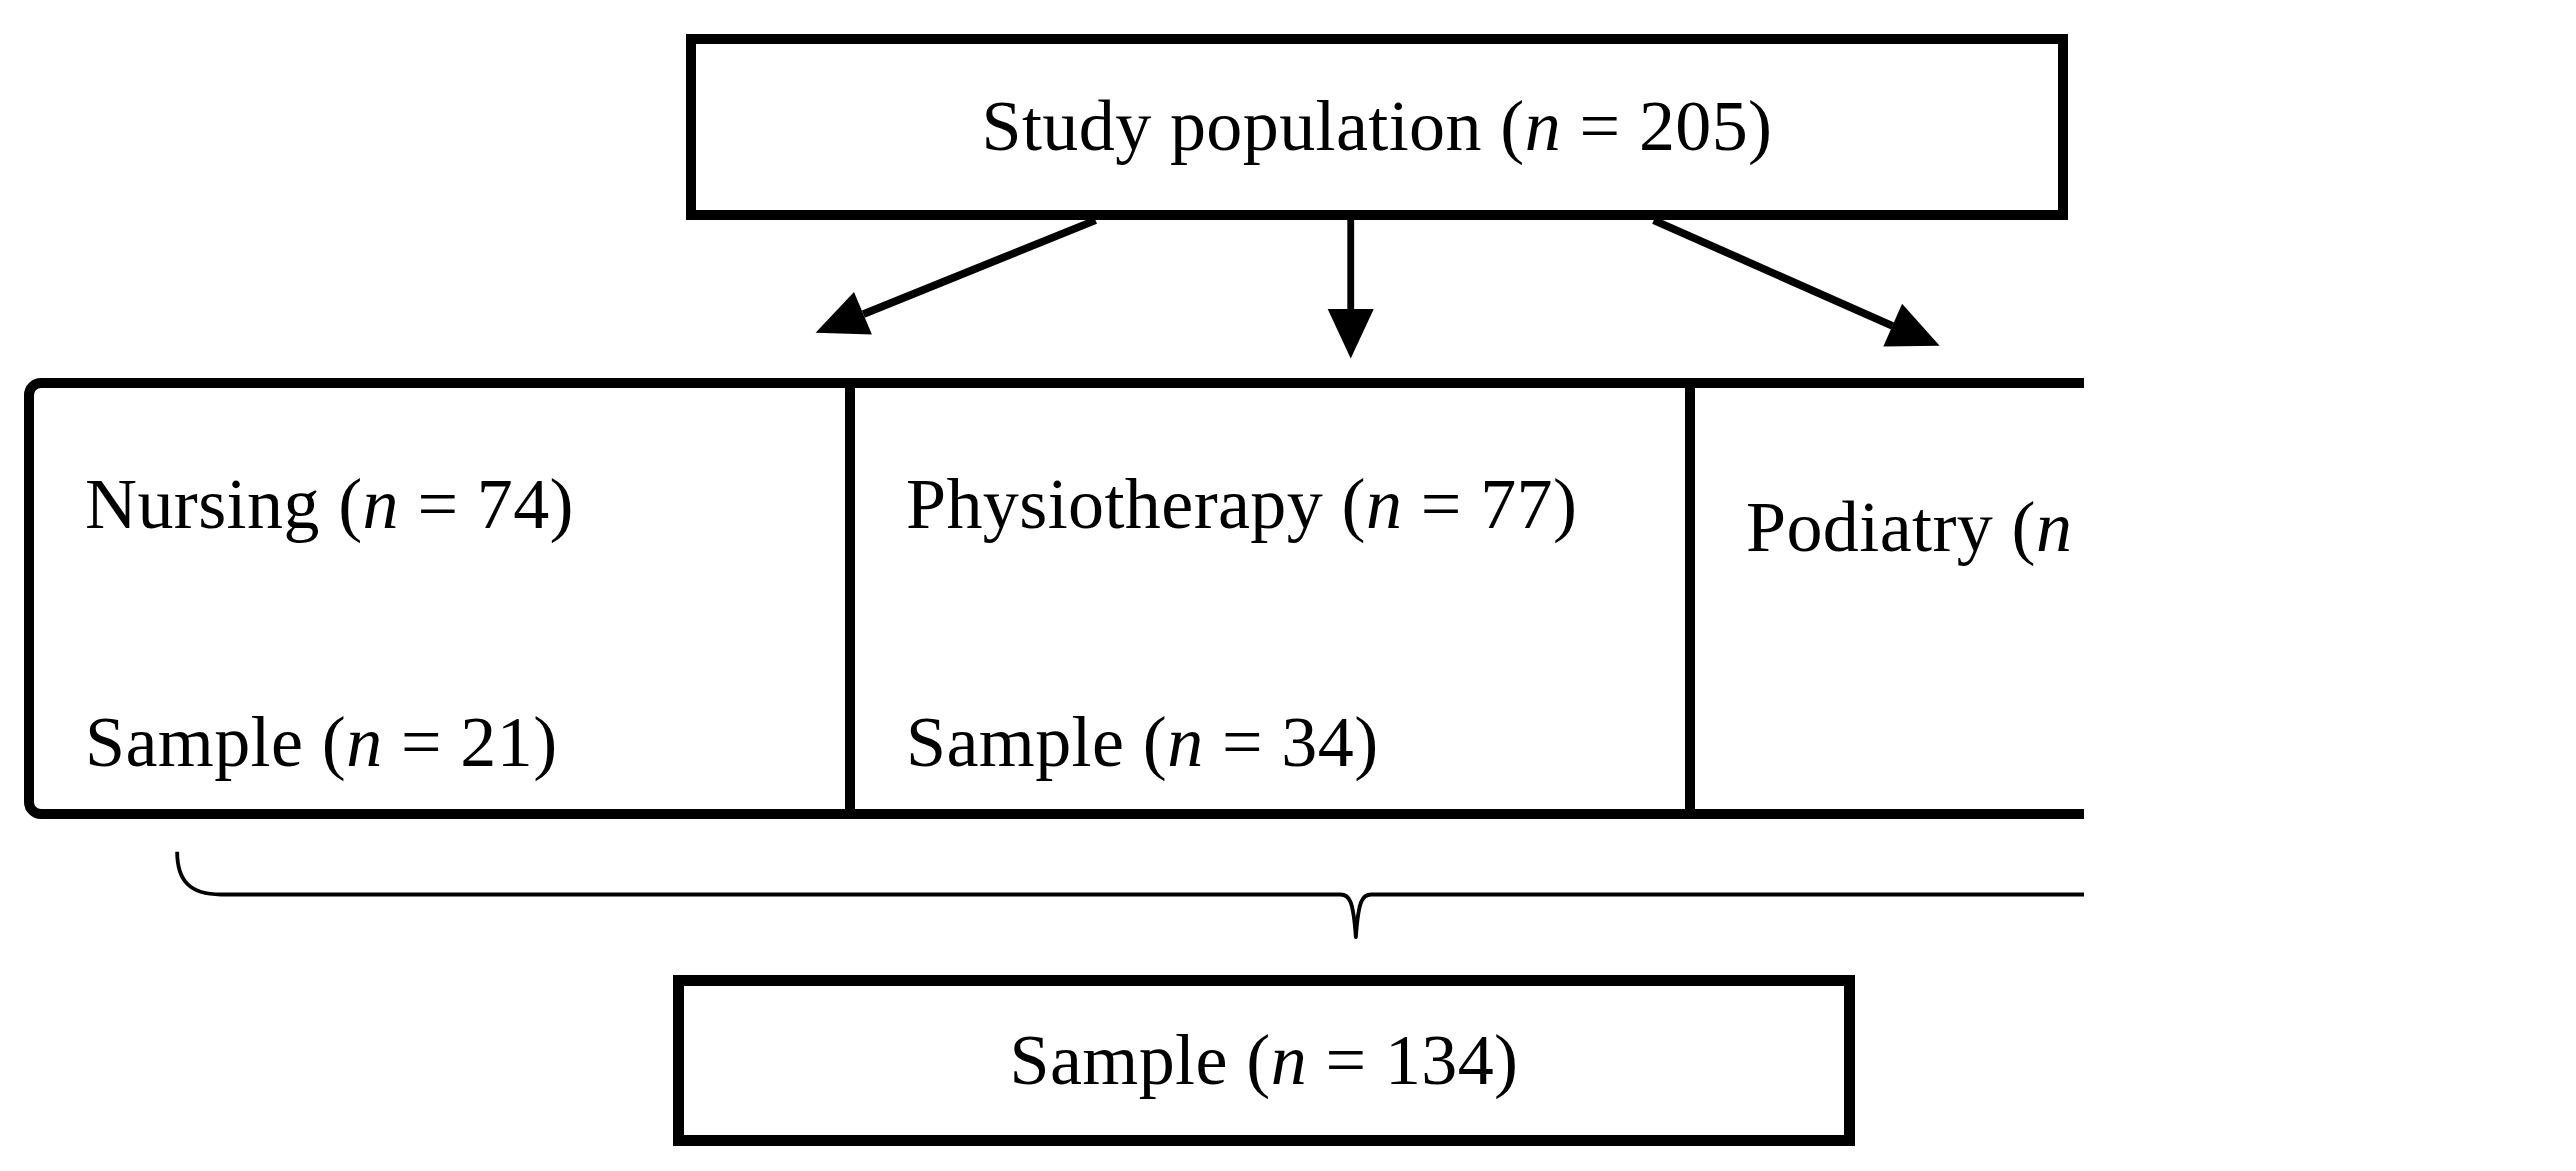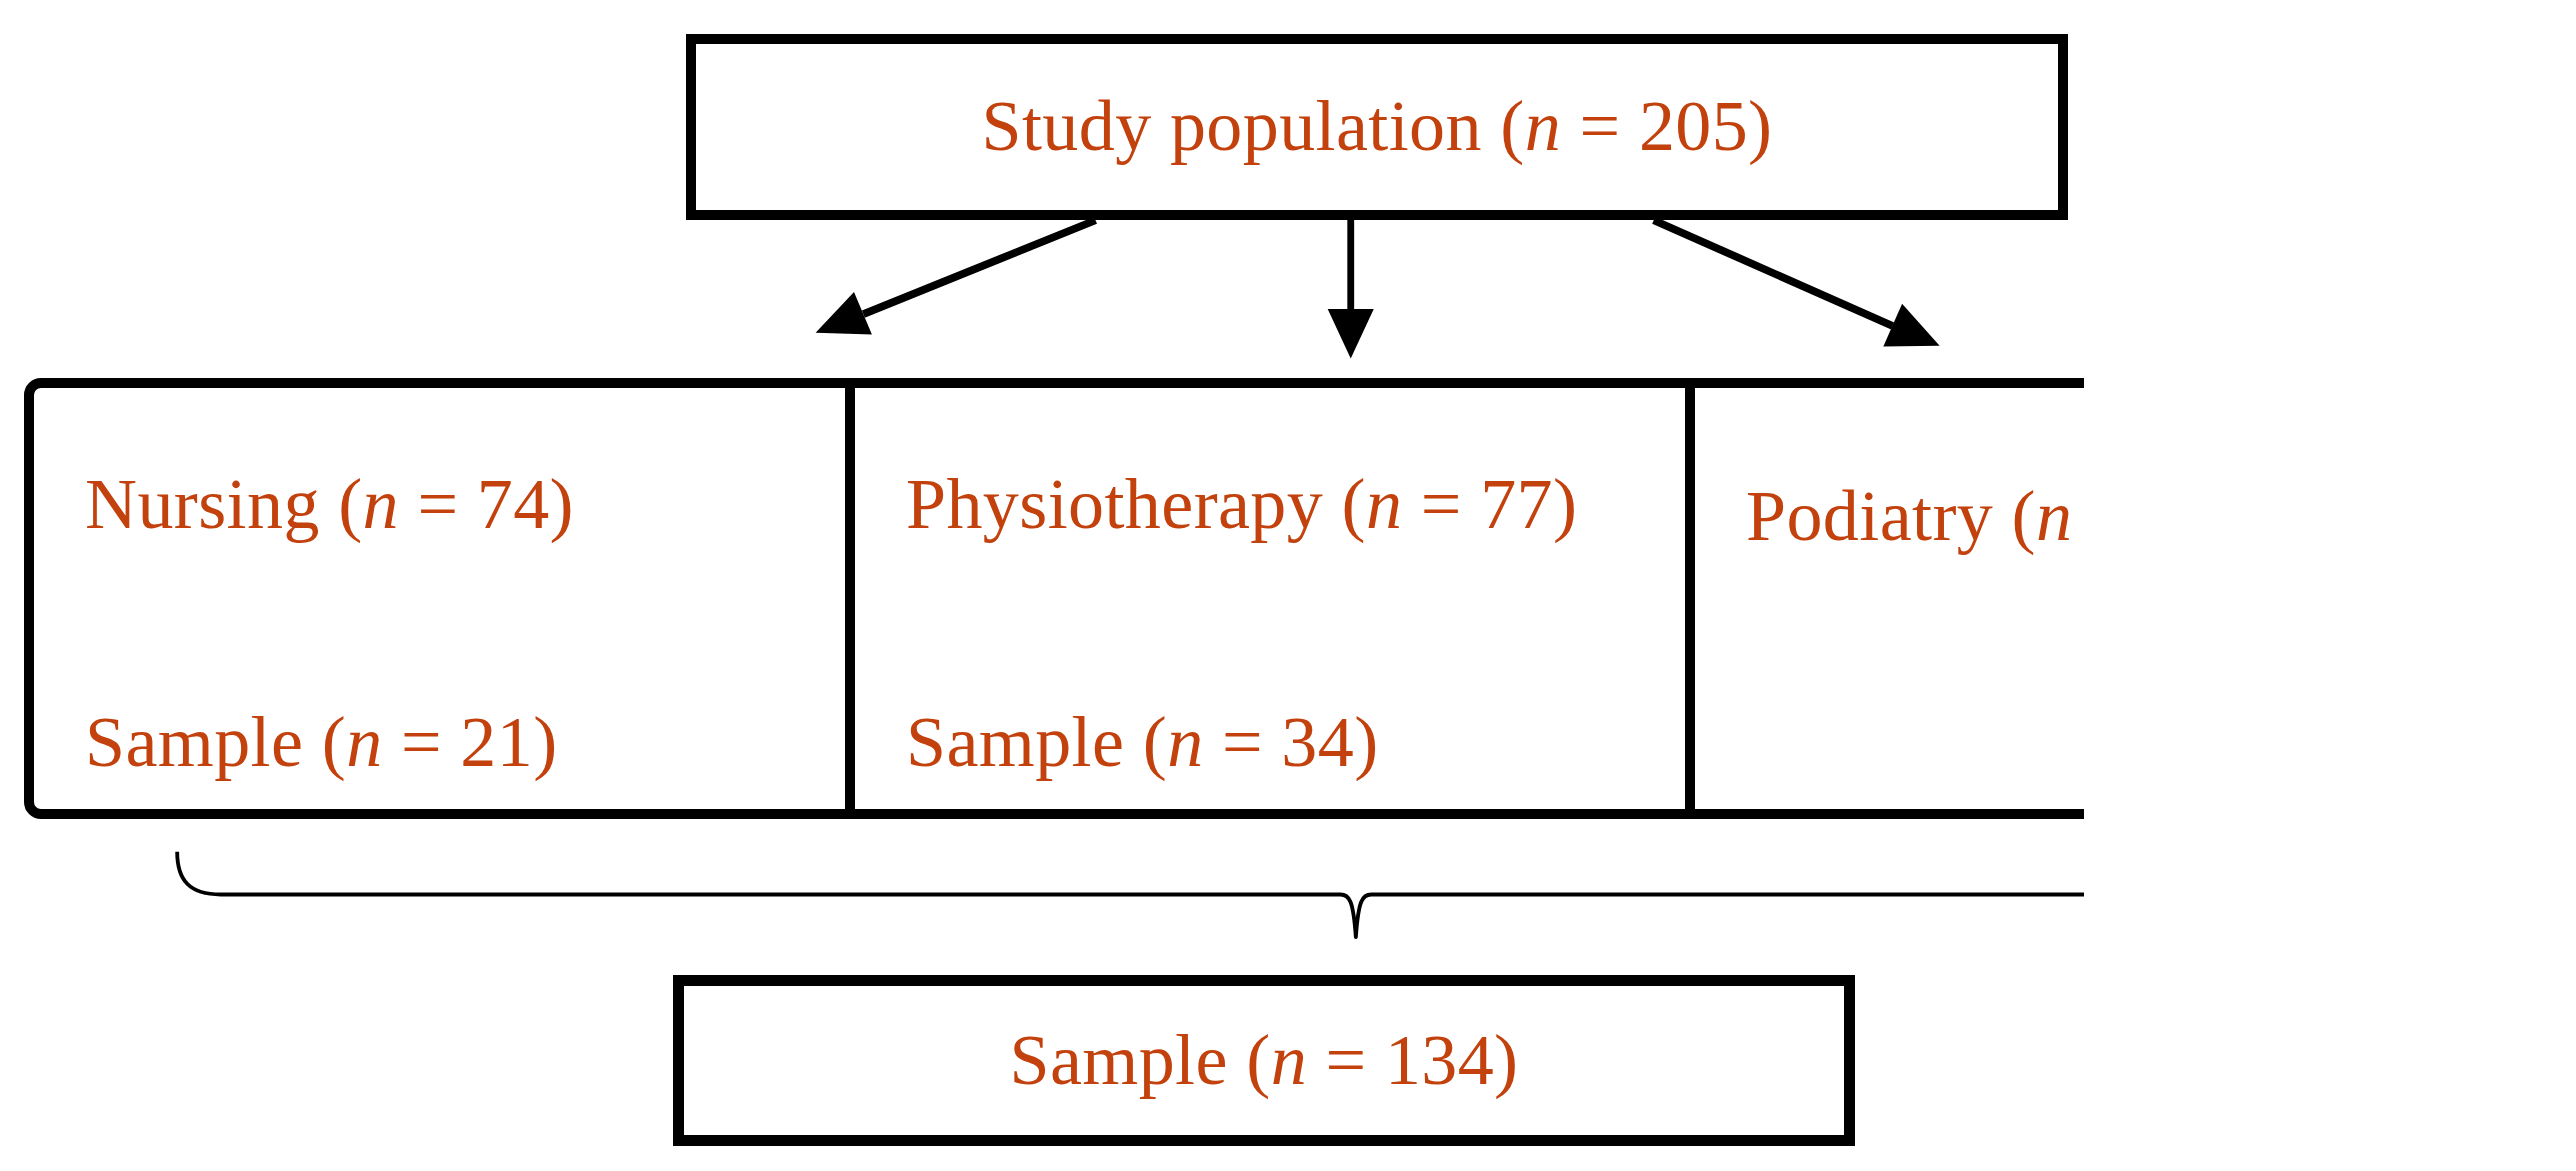--- a/index.html
+++ b/index.html
@@ -1,20 +1,20 @@
 <!DOCTYPE html>
 <html style="font-size:13.7px"><head>
 <meta charset="utf-8">
 <style>
   html,body{margin:0;padding:0;background:#ffffff;}
   .stage{
     position:relative;
     width:2084px;height:1171px;
     background:#ffffff;
-    color:#c2410c;
+    color:#000000;
     font-family:"Liberation Serif","DejaVu Serif",serif;
     overflow:hidden;
   }
   .connectors{
     position:absolute;left:0;top:0;width:2576px;height:1171px;
     pointer-events:none;
   }
   .box{
     position:absolute;
     box-sizing:border-box;
@@ -28,21 +28,21 @@
     margin:0;
     font-size:72px;
     line-height:1.08;
     white-space:nowrap;
     letter-spacing:0.4px;
   }
   .nvar{font-style:italic;}
   .top-box{left:686px;top:34px;width:1382px;height:186px;}
   .branch-row{
     left:24px;top:378px;width:2523px;height:441px;
-    display:flex;align-items:center;border-radius:17px;
+    display:flex;align-items:flex-start;border-radius:17px;
   }
   .cell{
     position:relative;
     box-sizing:border-box;
     height:100%;
   }
   .cell-1{width:821px;border-right:10.2px solid #000000;}
   .cell-2{width:840px;border-right:10.2px solid #000000;}
   .cell-3{width:831px;margin-top:23px;}
   .group-label{position:absolute;left:51px;top:78px;}

